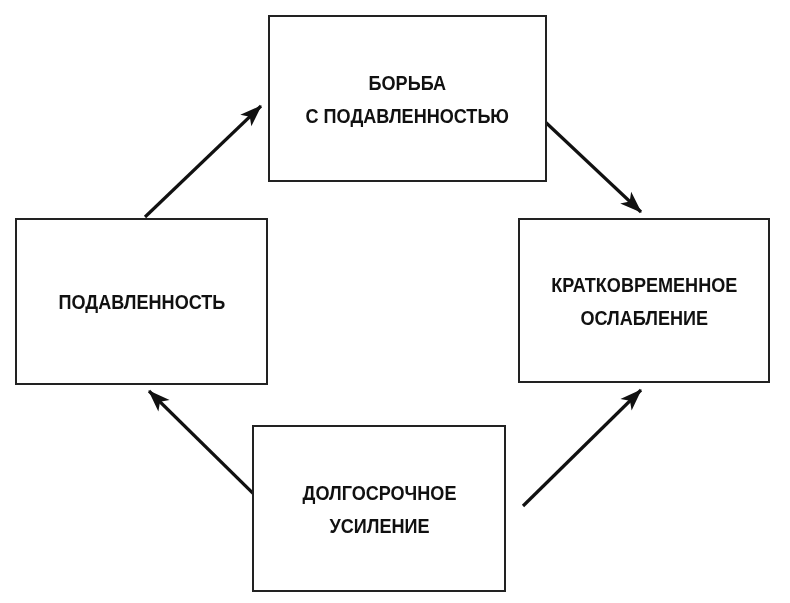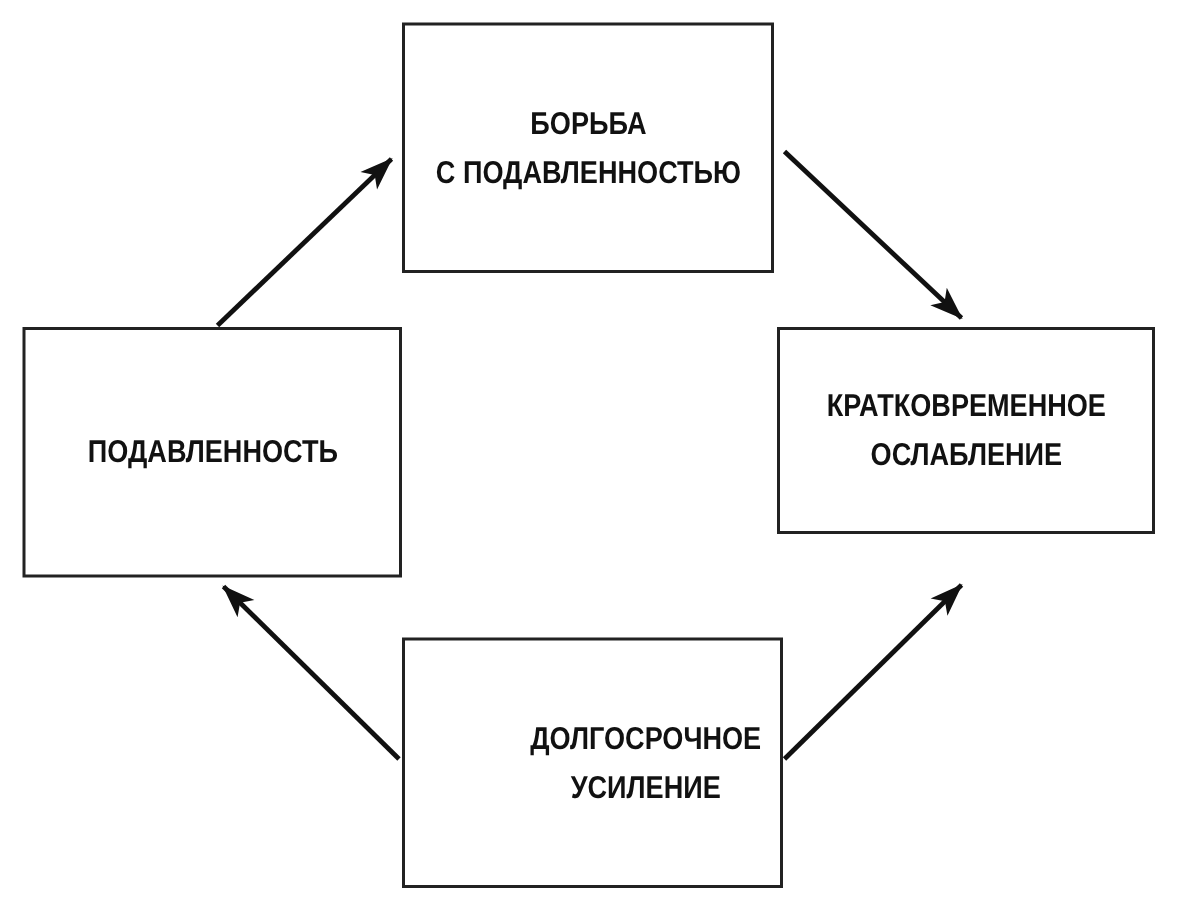--- a/index.html
+++ b/index.html
@@ -33,24 +33,24 @@
   .label {
     font-weight: 700;
     font-size: 21px;
     line-height: 33px;
     color: var(--text);
     letter-spacing: 0px;
     transform: scaleX(0.86);
     transform-origin: 50% 50%;
     white-space: nowrap;
   }
-  .box-top    { left: 268px; top: 15px;  width: 248px; height: 167px; }
+  .box-top    { left: 268px; top: 15px;  width: 279px; height: 167px; }
   .box-left   { left: 15px;  top: 218px; width: 253px; height: 167px; }
-  .box-right  { left: 518px; top: 218px; width: 252px; height: 138px; }
-  .box-bottom { left: 268px; top: 425px; width: 254px; height: 167px; justify-content: flex-end; }
+  .box-right  { left: 518px; top: 218px; width: 252px; height: 165px; }
+  .box-bottom { left: 252px; top: 425px; width: 254px; height: 167px; }
   .box-center {
     left: 297px; top: 218px; width: 198px; height: 167px;
     background: var(--center-background);
     border: none;
   }
   .box-center .label {
     color: var(--center-text);
     line-height: 40px;
     font-size: 21px;
   }

